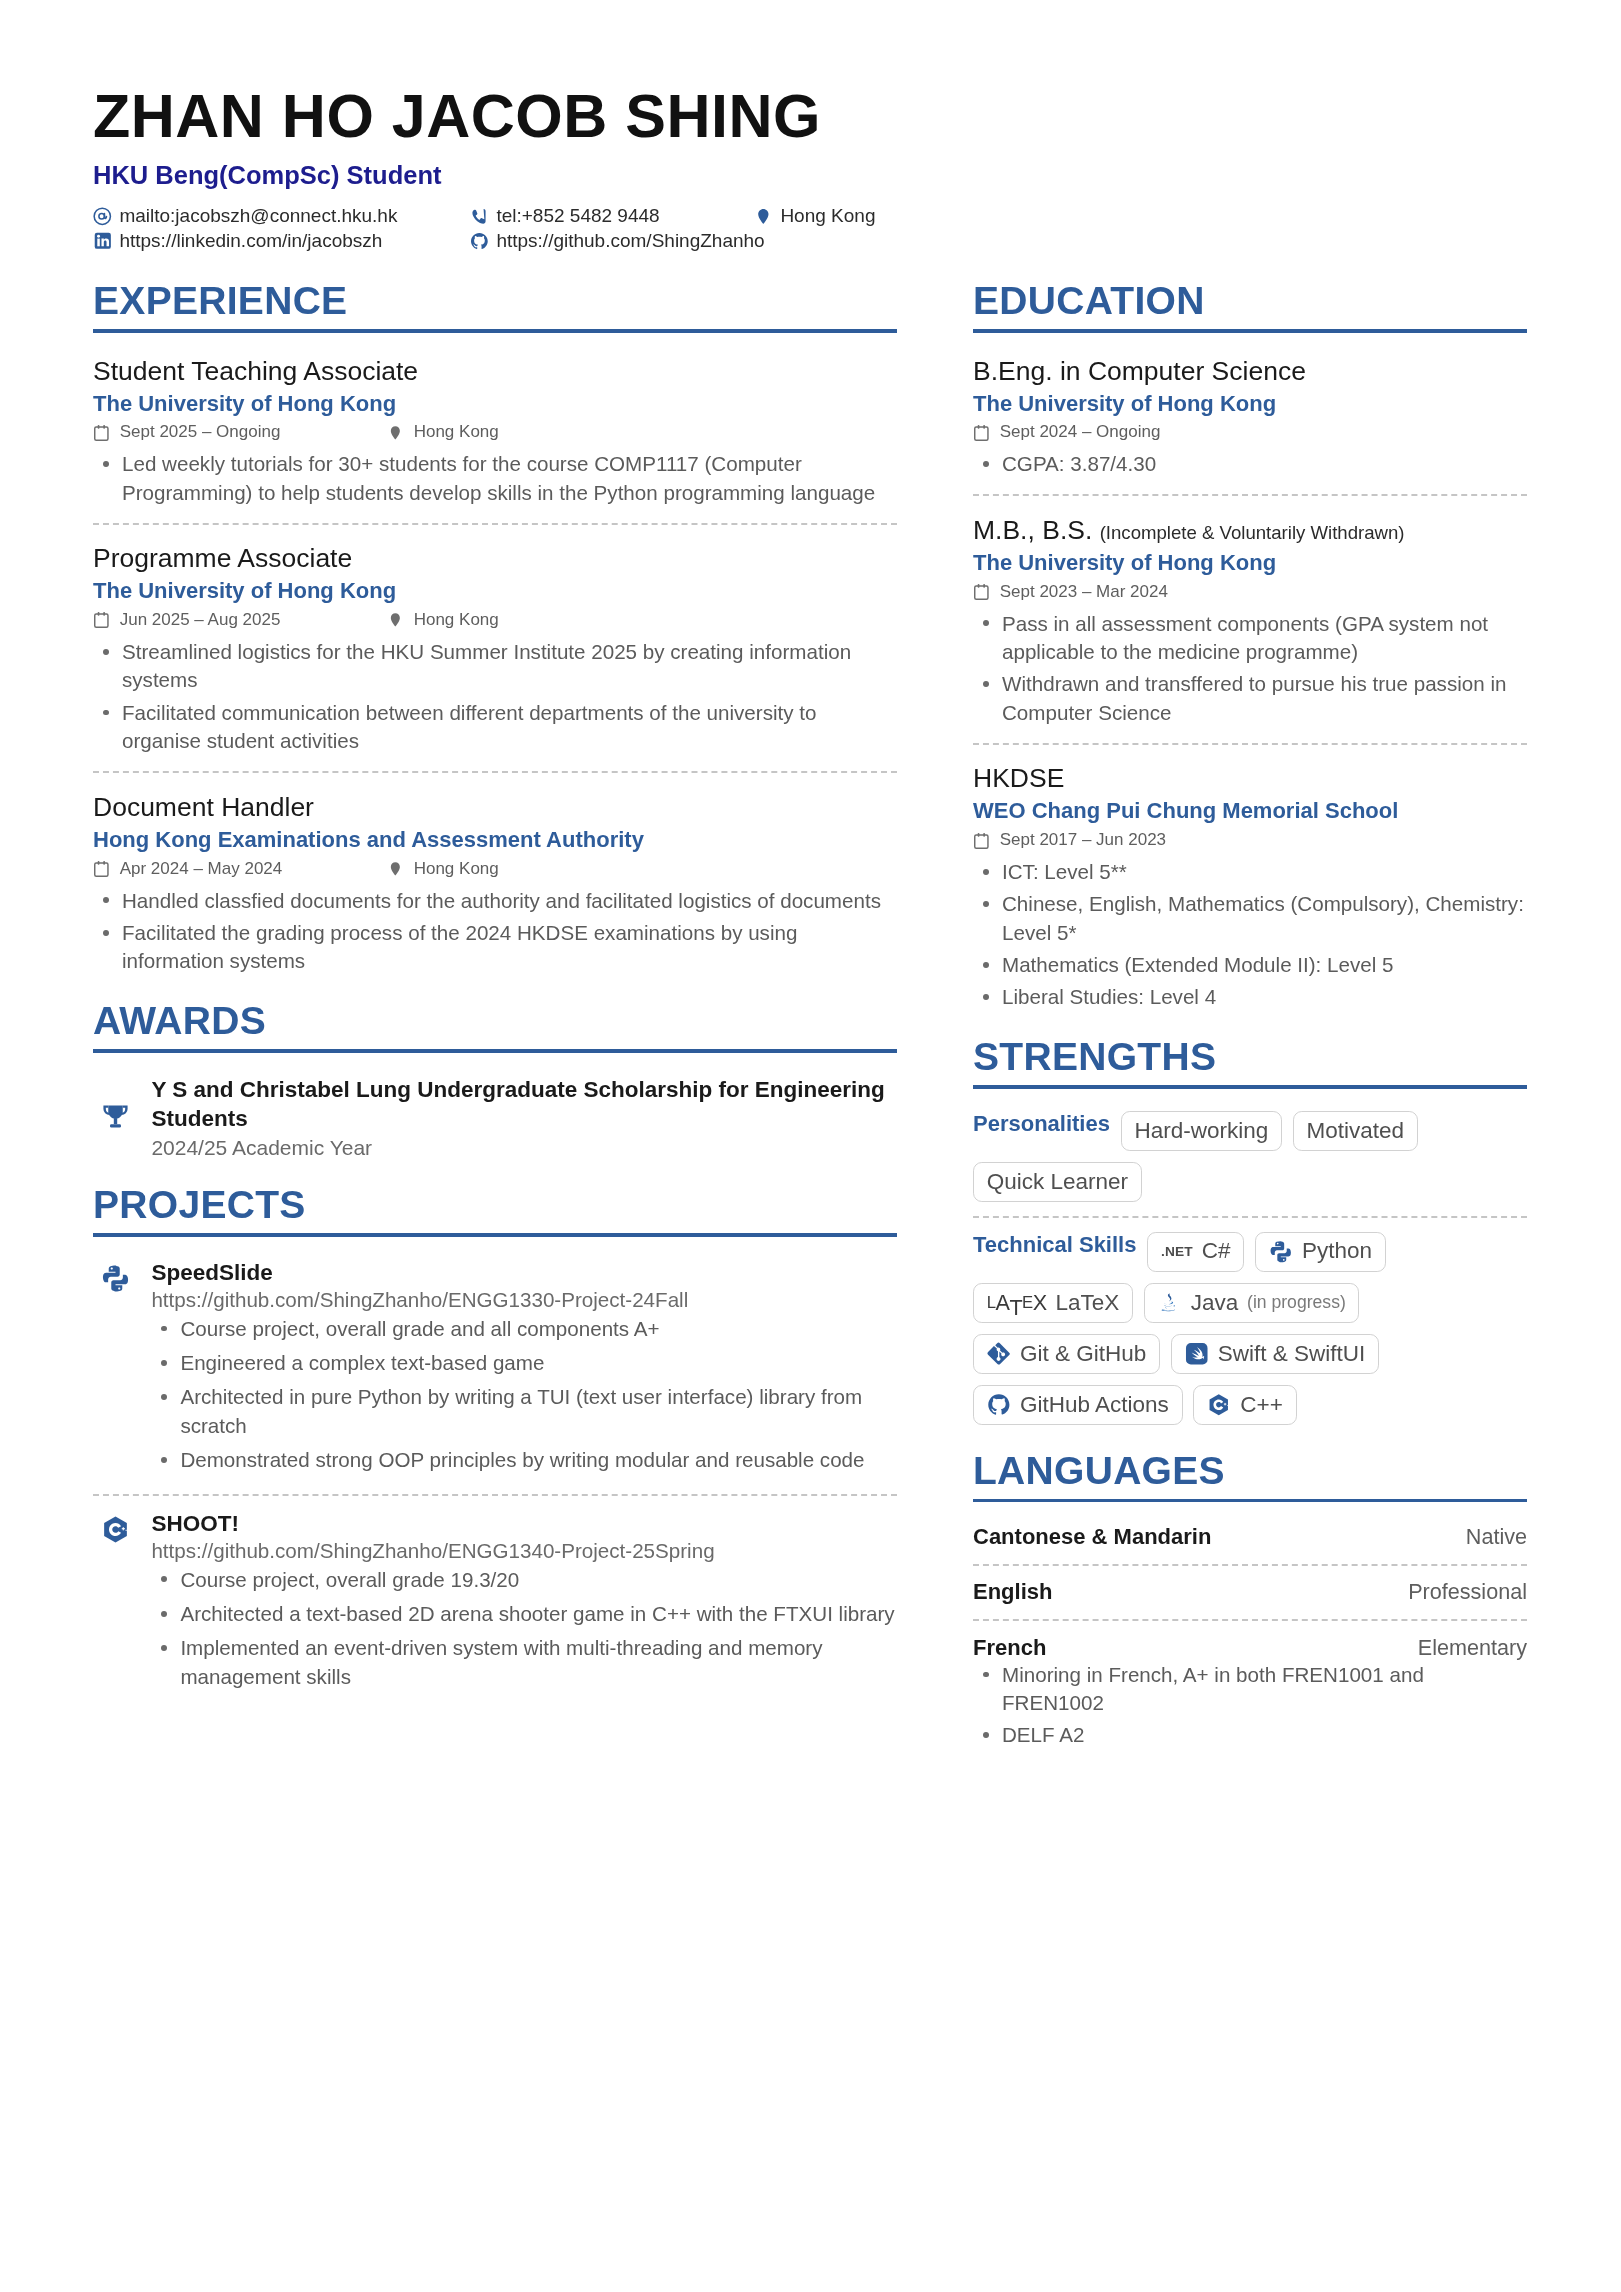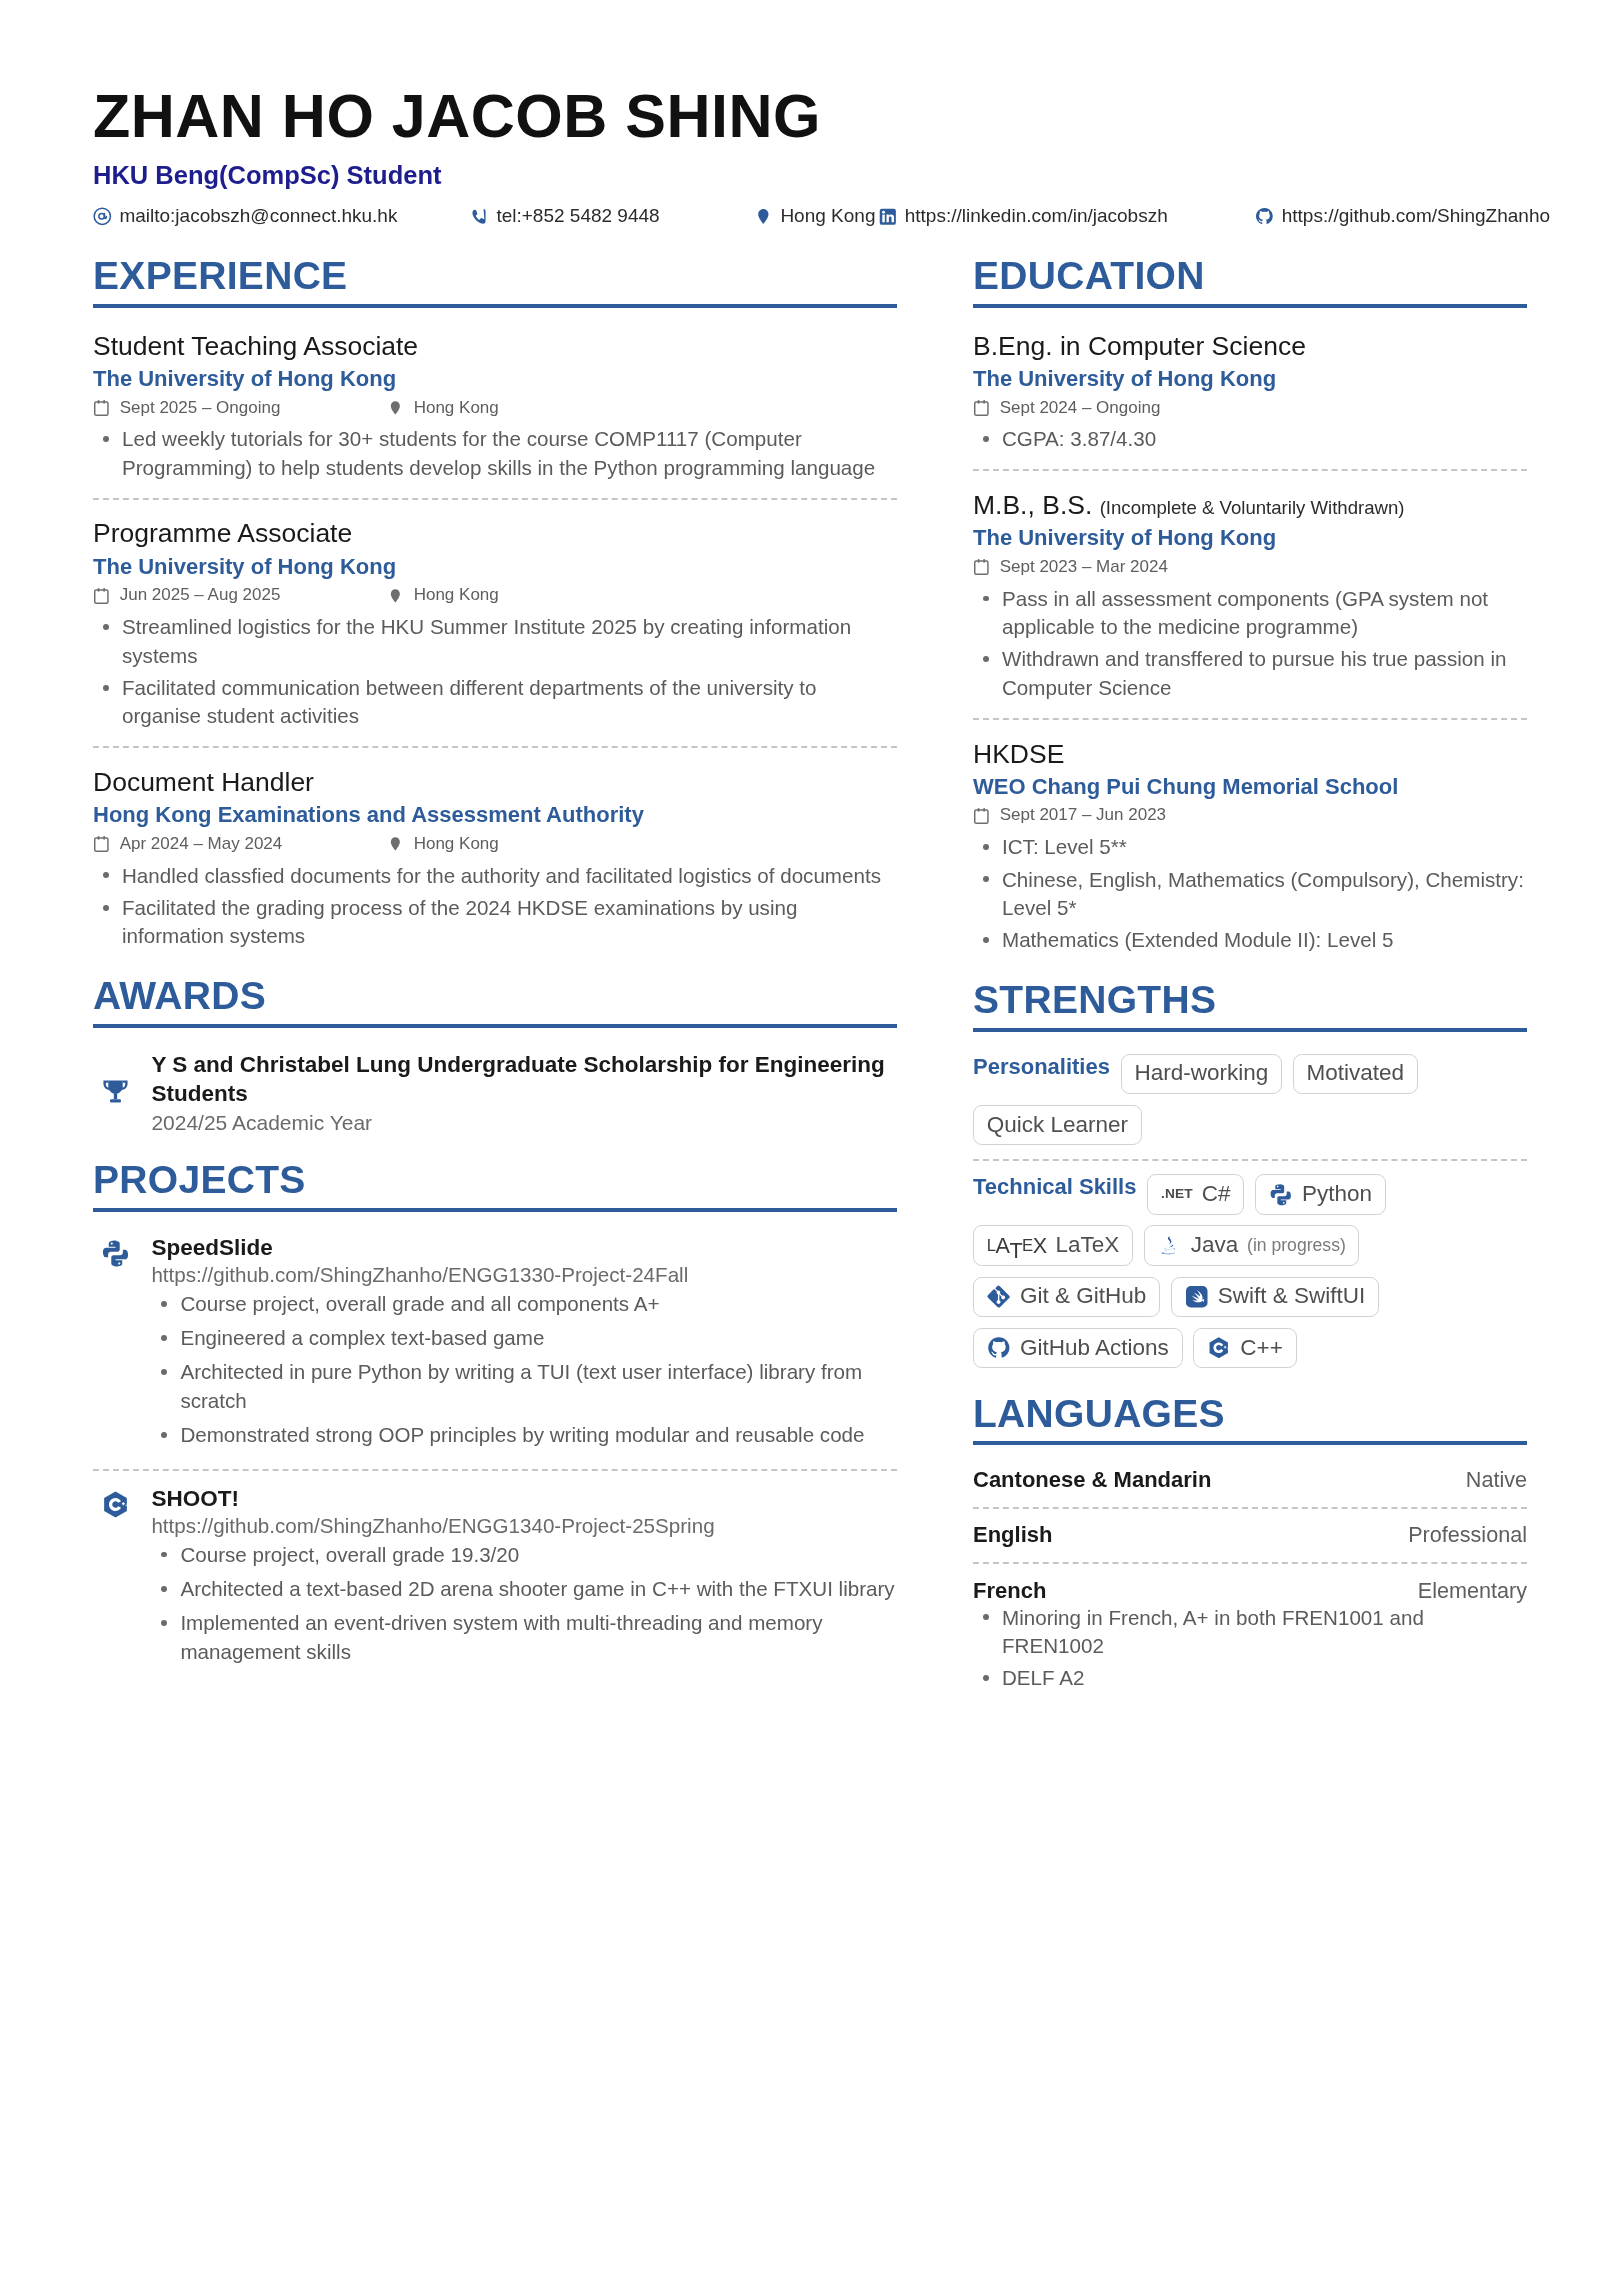--- a/index.html
+++ b/index.html
@@ -34,20 +34,21 @@
     white-space: nowrap;
   }
   .headline {
     font-size: 25.5px;
     font-weight: bold;
     color: #1d1d8e;
     margin: 0 0 15.7px 0;
   }
   .contact-grid {
     display: flex;
+    flex-direction: column;
     gap: 2.9px;
     margin-bottom: 9.8px;
   }
   .contact-row {
     display: flex;
     align-items: center;
   }
   .contact-item {
     display: flex;
     align-items: center;
@@ -589,20 +590,21 @@
                     <rect x="12.6" y="0.5" width="2.4" height="5" rx="1" fill="#6e6e6e"></rect>
                   </svg>
               </span>
               <span>Sept 2017 – Jun 2023</span>
             </div>
           </div>
           <ul class="bullets">
             <li>ICT: Level 5**</li>
             <li>Chinese, English, Mathematics (Compulsory), Chemistry: Level 5*</li>
             <li>Mathematics (Extended Module II): Level 5</li>
+            <li>Liberal Studies: Level 4</li>
           </ul>
         </div>
       </div>
 
       <div class="section">
         <div class="sec-title">STRENGTHS</div>
         <div class="sec-rule"></div>
 
         <div class="skill-group">
           <span class="skill-label">Personalities</span>

